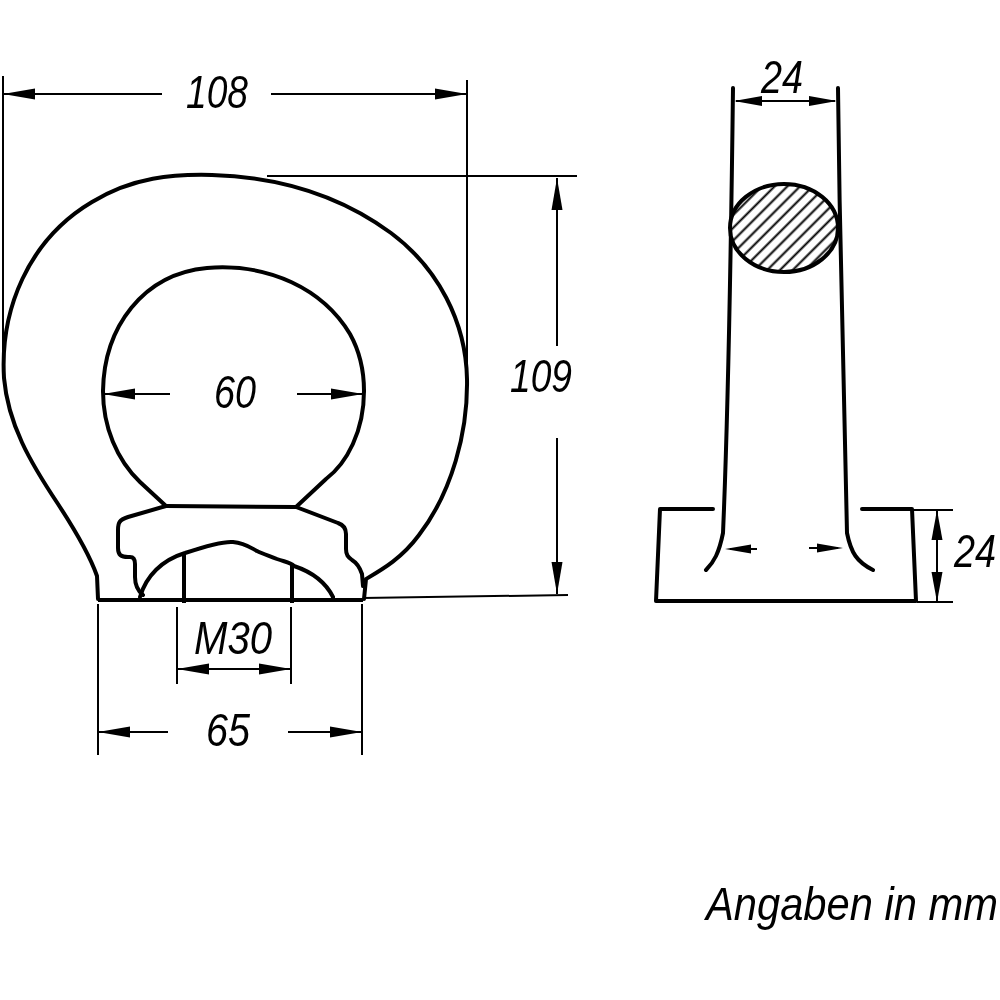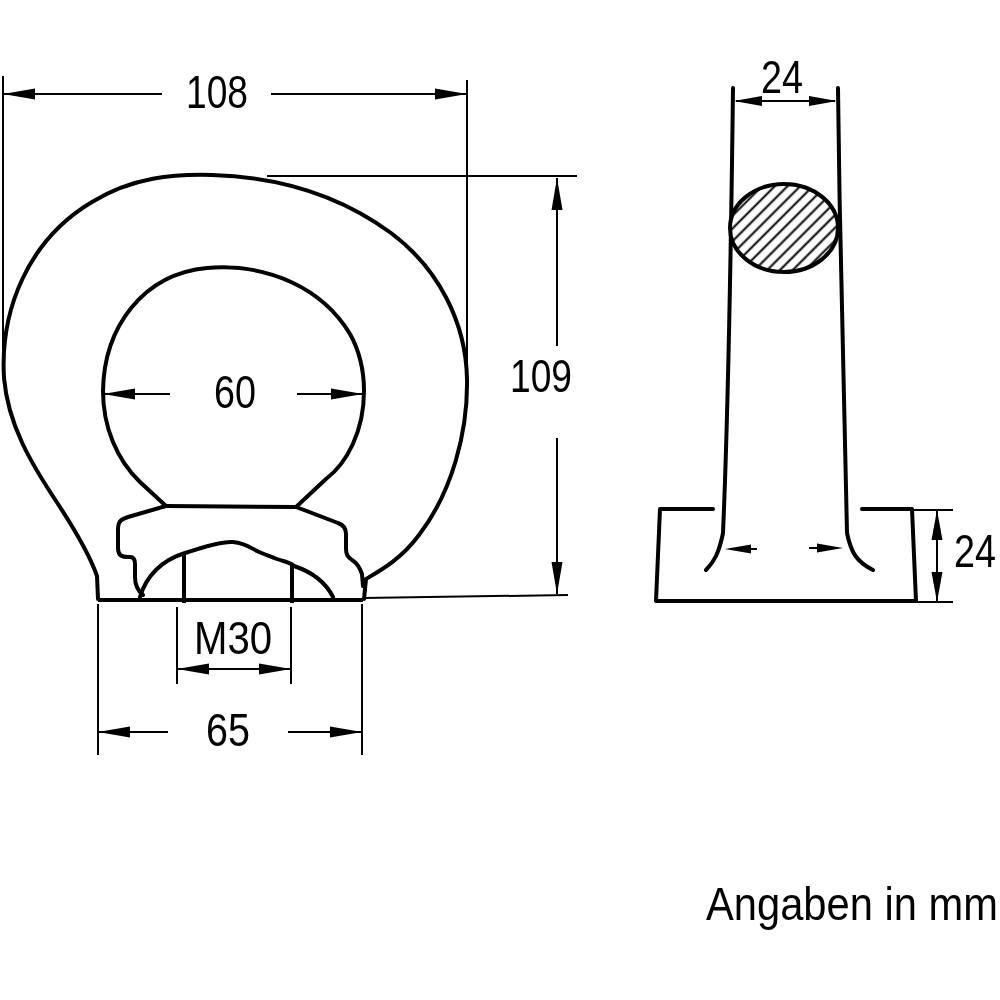--- a/index.html
+++ b/index.html
@@ -1,16 +1,16 @@
 <!DOCTYPE html>
 <html><head>
 <meta charset="utf-8">
 <style>
   html,body{margin:0;padding:0;background:#ffffff;}
-  .stage{width:833px;height:1000px;position:relative;background:#d946ef;}
+  .stage{width:833px;height:1000px;position:relative;background:#d946ef;font-style:italic;}
   svg{display:block;}
   .outline{fill:none;stroke:#000;stroke-width:4;stroke-linecap:round;stroke-linejoin:round;}
   .outline-heavy{fill:none;stroke:#000;stroke-width:4;stroke-linecap:butt;}
   .ext{fill:none;stroke:#000;stroke-width:2;stroke-linecap:butt;}
   .dim{fill:none;stroke:#000;stroke-width:2;stroke-linecap:butt;}
   .arrow{fill:#000;stroke:none;}
   text{font-family:"Liberation Sans","DejaVu Sans",sans-serif;font-size:46px;fill:#000;}
   .note{font-size:47px;}
 </style>
 </head>

